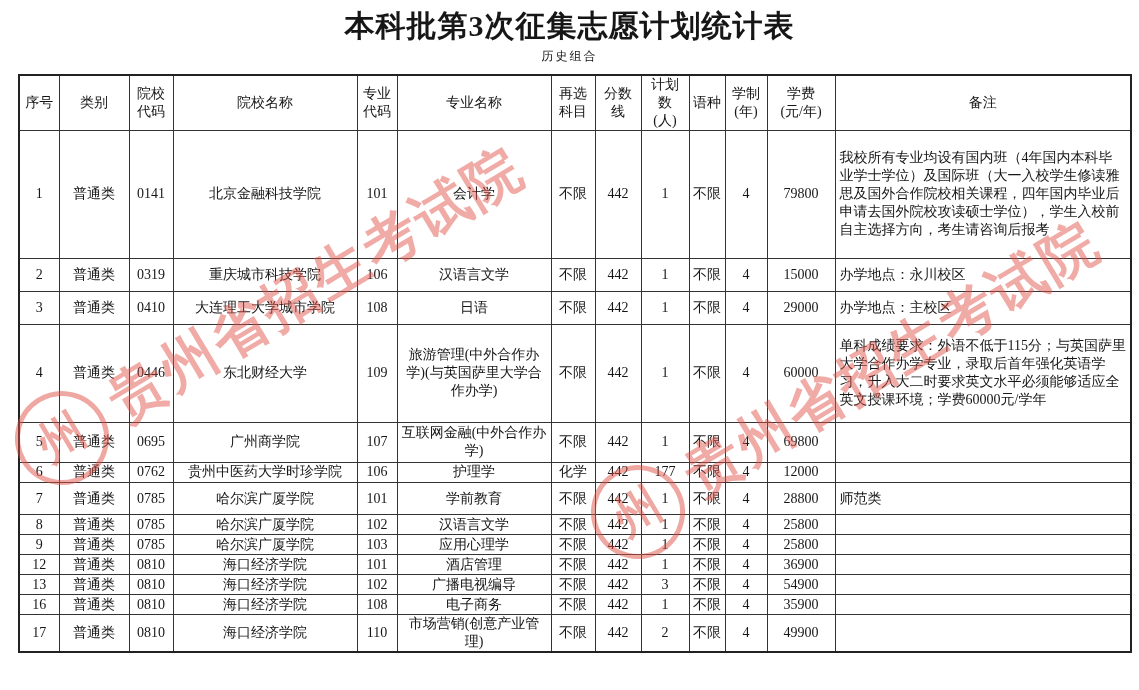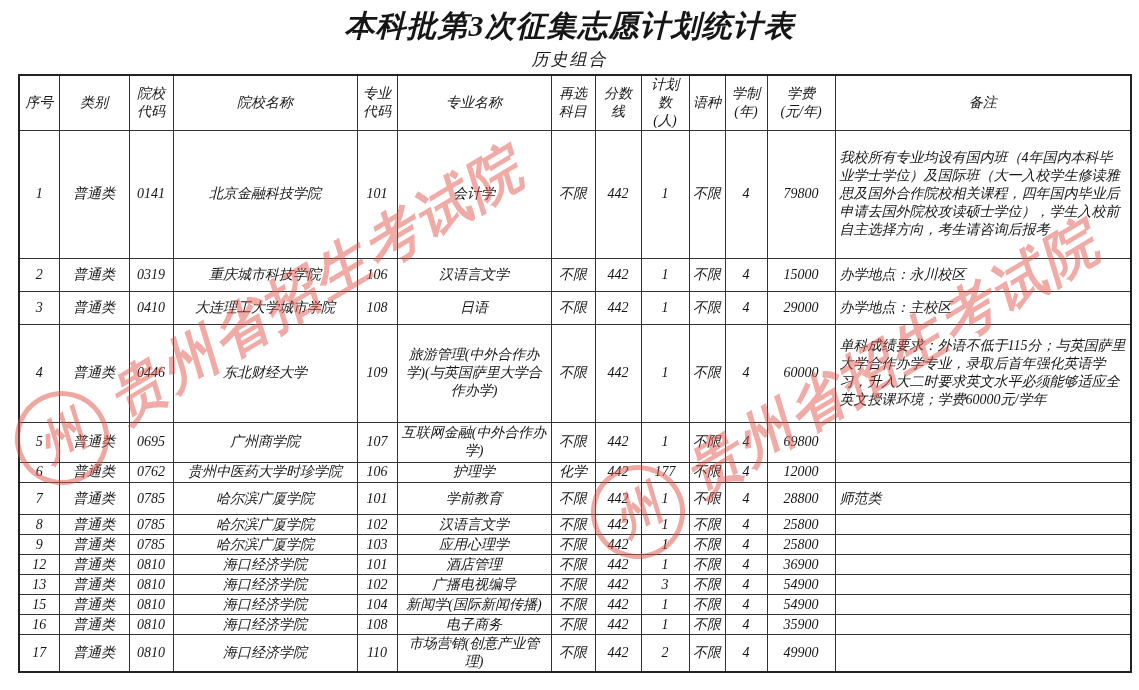--- a/index.html
+++ b/index.html
@@ -1,28 +1,27 @@
 <!DOCTYPE html>
 <html><head>
 <meta charset="utf-8">
 <style>
   html,body { margin:0; padding:0; background:#ffffff; }
   .page {
     position:relative; width:1139px; height:690px; overflow:hidden;
     background:#ffffff; color:#161616;
     font-family:"Liberation Serif","DejaVu Serif",serif;
-    font-style:italic;
   }
   .doc-title {
     position:absolute; top:6px; left:0; width:100%;
     text-align:center; font-size:30px; font-weight:bold; letter-spacing:1px;
   }
   .doc-subtitle {
     position:absolute; top:48px; left:0; width:100%;
-    text-align:center; font-size:17px; letter-spacing:2px;
+    text-align:center; font-size:12px; letter-spacing:2px;
   }
   .table-wrap { position:absolute; left:18px; top:74px; width:1112px; }
   table.plan {
     width:100%; border-collapse:collapse; table-layout:fixed;
     border:2px solid #222;
   }
   table.plan th, table.plan td {
     border:1px solid #333; padding:0 3px;
     text-align:center; vertical-align:middle;
     font-size:14px; line-height:1.28; color:#161616; font-weight:normal;
@@ -262,35 +261,20 @@
             <td>广播电视编导</td>
             <td>不限</td>
             <td>442</td>
             <td>3</td>
             <td>不限</td>
             <td>4</td>
             <td>54900</td>
             <td class="remark"></td>
           </tr>
           <tr>
-            <td>15</td>
-            <td>普通类</td>
-            <td>0810</td>
-            <td>海口经济学院</td>
-            <td>104</td>
-            <td>新闻学(国际新闻传播)</td>
-            <td>不限</td>
-            <td>442</td>
-            <td>1</td>
-            <td>不限</td>
-            <td>4</td>
-            <td>54900</td>
-            <td class="remark"></td>
-          </tr>
-          <tr>
             <td>16</td>
             <td>普通类</td>
             <td>0810</td>
             <td>海口经济学院</td>
             <td>108</td>
             <td>电子商务</td>
             <td>不限</td>
             <td>442</td>
             <td>1</td>
             <td>不限</td>

